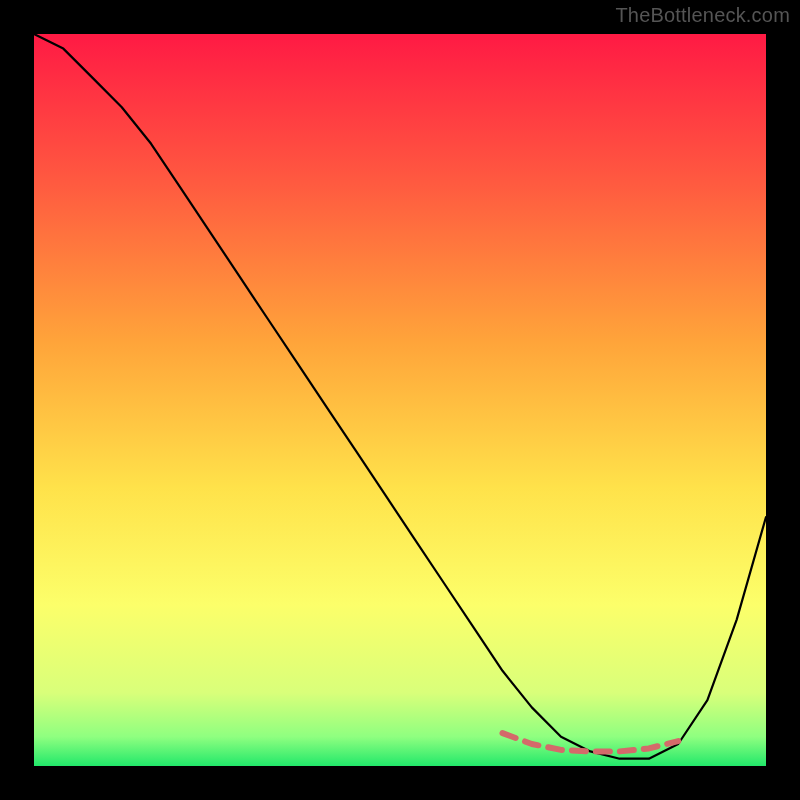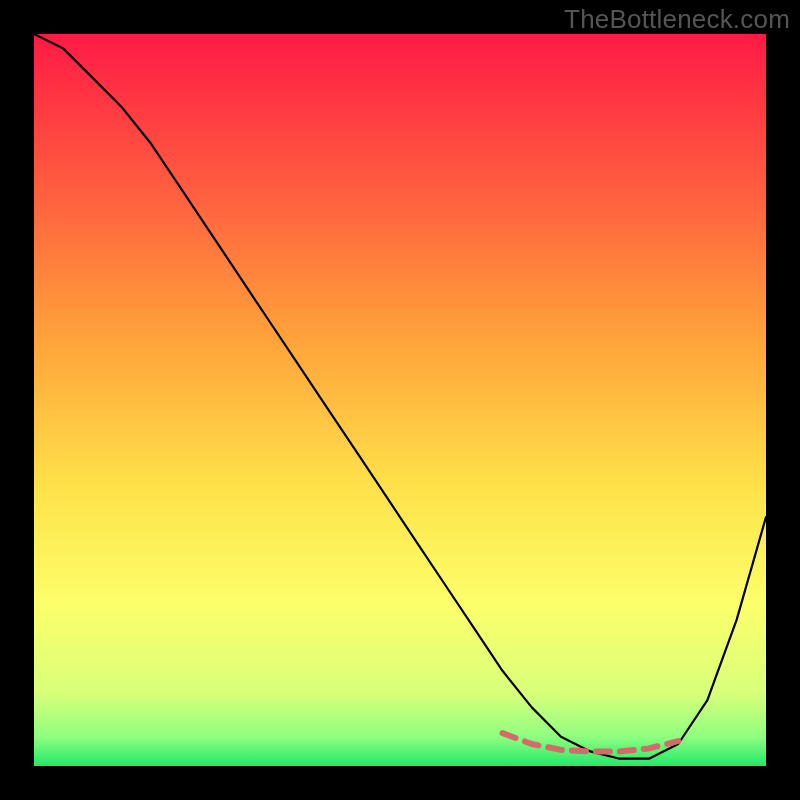--- a/index.html
+++ b/index.html
@@ -9,21 +9,21 @@
     height: 800px;
     background: #000;
     overflow: hidden;
     position: relative;
   }
   .watermark {
     position: absolute;
     top: 4px;
     right: 10px;
     font-family: Arial, Helvetica, sans-serif;
-    font-size: 26px;
+    font-size: 20px;
     color: #555;
     font-weight: 500;
     z-index: 10;
     letter-spacing: 0.2px;
   }
   .plot {
     position: absolute;
     left: 34px;
     top: 34px;
     width: 732px;

